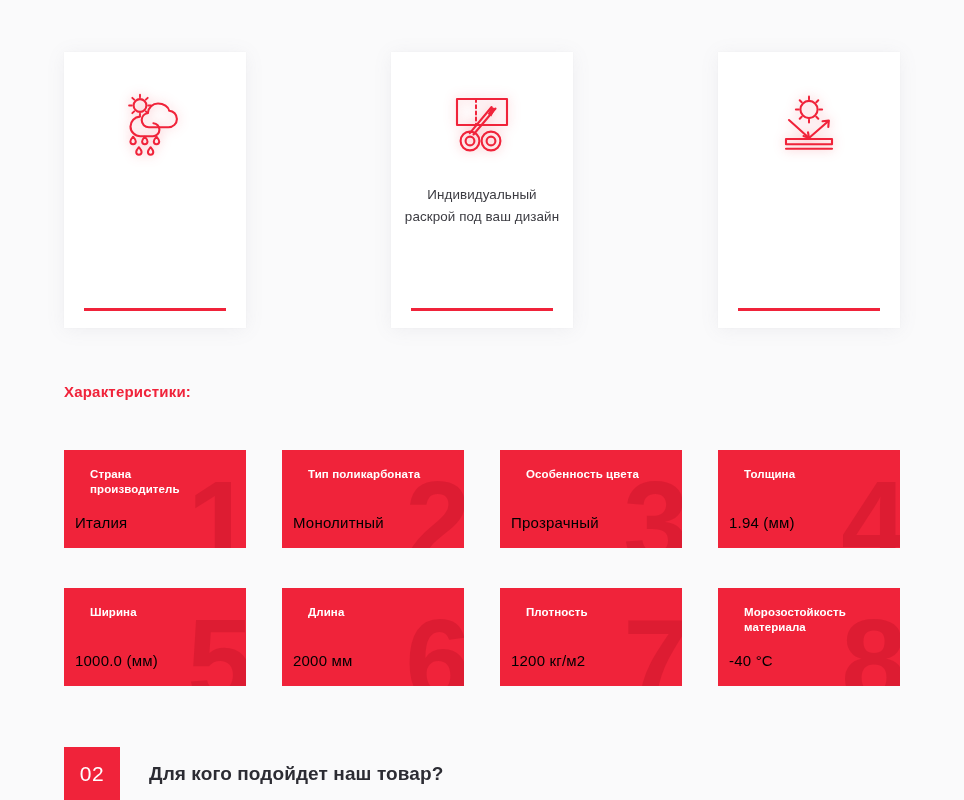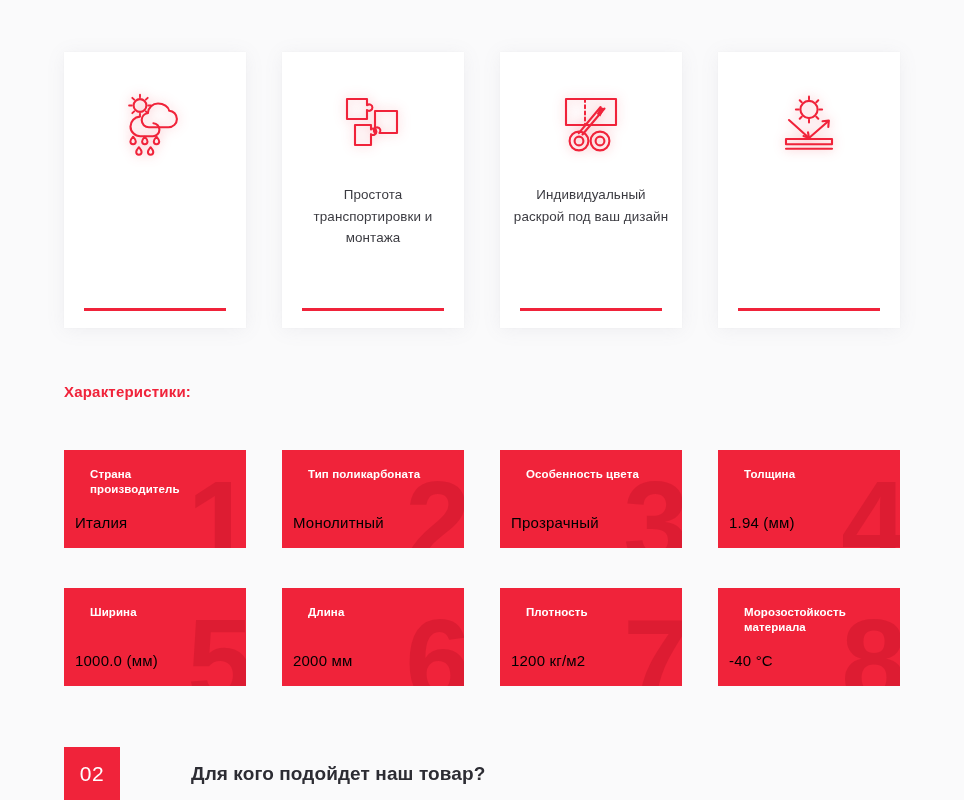--- a/index.html
+++ b/index.html
@@ -127,21 +127,20 @@
     letter-spacing: 0.2px;
   }
 
   
   .block-head {
     position: absolute;
     left: 64px;
     top: 747px;
     display: flex;
     align-items: center;
-    gap: 42px;
   }
   .block-badge {
     width: 56px;
     height: 53px;
     background: #f0233a;
     color: #ffffff;
     display: flex;
     align-items: center;
     justify-content: center;
     font-size: 21px;
@@ -181,31 +180,20 @@
           <path d="M28.5 48.5c0 1.5-1.2 2.7-2.7 2.7s-2.7-1.2-2.7-2.7c0-1.6 2.7-4.8 2.7-4.8s2.7 3.2 2.7 4.8z"></path>
           <path d="M40.2 48.5c0 1.5-1.2 2.7-2.7 2.7s-2.7-1.2-2.7-2.7c0-1.6 2.7-4.8 2.7-4.8s2.7 3.2 2.7 4.8z"></path>
           <path d="M22.6 59c0 1.5-1.2 2.7-2.7 2.7s-2.7-1.2-2.7-2.7c0-1.6 2.7-4.8 2.7-4.8s2.7 3.2 2.7 4.8z"></path>
           <path d="M34.3 59c0 1.5-1.2 2.7-2.7 2.7s-2.7-1.2-2.7-2.7c0-1.6 2.7-4.8 2.7-4.8s2.7 3.2 2.7 4.8z"></path>
         </g>
       </svg>
     </span>
     <div class="feature-rule"></div>
   </div>
 
-  <div class="feature-card">
-    <span class="feature-icon">
-      <svg width="60" height="60" viewBox="0 0 60 60" fill="none" stroke="#f0233a" stroke-width="2.1" stroke-linecap="round" stroke-linejoin="round">
-        <path d="M4 4h20v6.2c2.1-1.8 5.4-.5 5.4 2.4 0 2.9-3.3 4.2-5.4 2.4V24H4V4z"></path>
-        <path d="M32 16h22v22H36.5c1.9-2.1.6-5.6-2.4-5.6-3 0-4.3 3.5-2.4 5.6H32V16z"></path>
-        <path d="M12 30h16v4.4c2.1-1.8 5.4-.5 5.4 2.4 0 2.9-3.3 4.2-5.4 2.4V50H12V30z"></path>
-      </svg>
-    </span>
-    <div class="feature-text">Простота транспортировки и монтажа</div>
-    <div class="feature-rule"></div>
-  </div>
 
   <div class="feature-card">
     <span class="feature-icon">
       <svg width="62" height="62" viewBox="0 0 62 62" fill="none" stroke="#f0233a" stroke-width="2.1" stroke-linecap="round" stroke-linejoin="round">
         <rect x="6" y="5" width="50" height="26"></rect>
         <line x1="25" y1="5" x2="25" y2="31" stroke-dasharray="3 3.2" stroke-width="2"></line>
         <circle cx="19" cy="47" r="9.4"></circle>
         <circle cx="19" cy="47" r="4.4"></circle>
         <circle cx="40" cy="47" r="9.4"></circle>
         <circle cx="40" cy="47" r="4.4"></circle>

